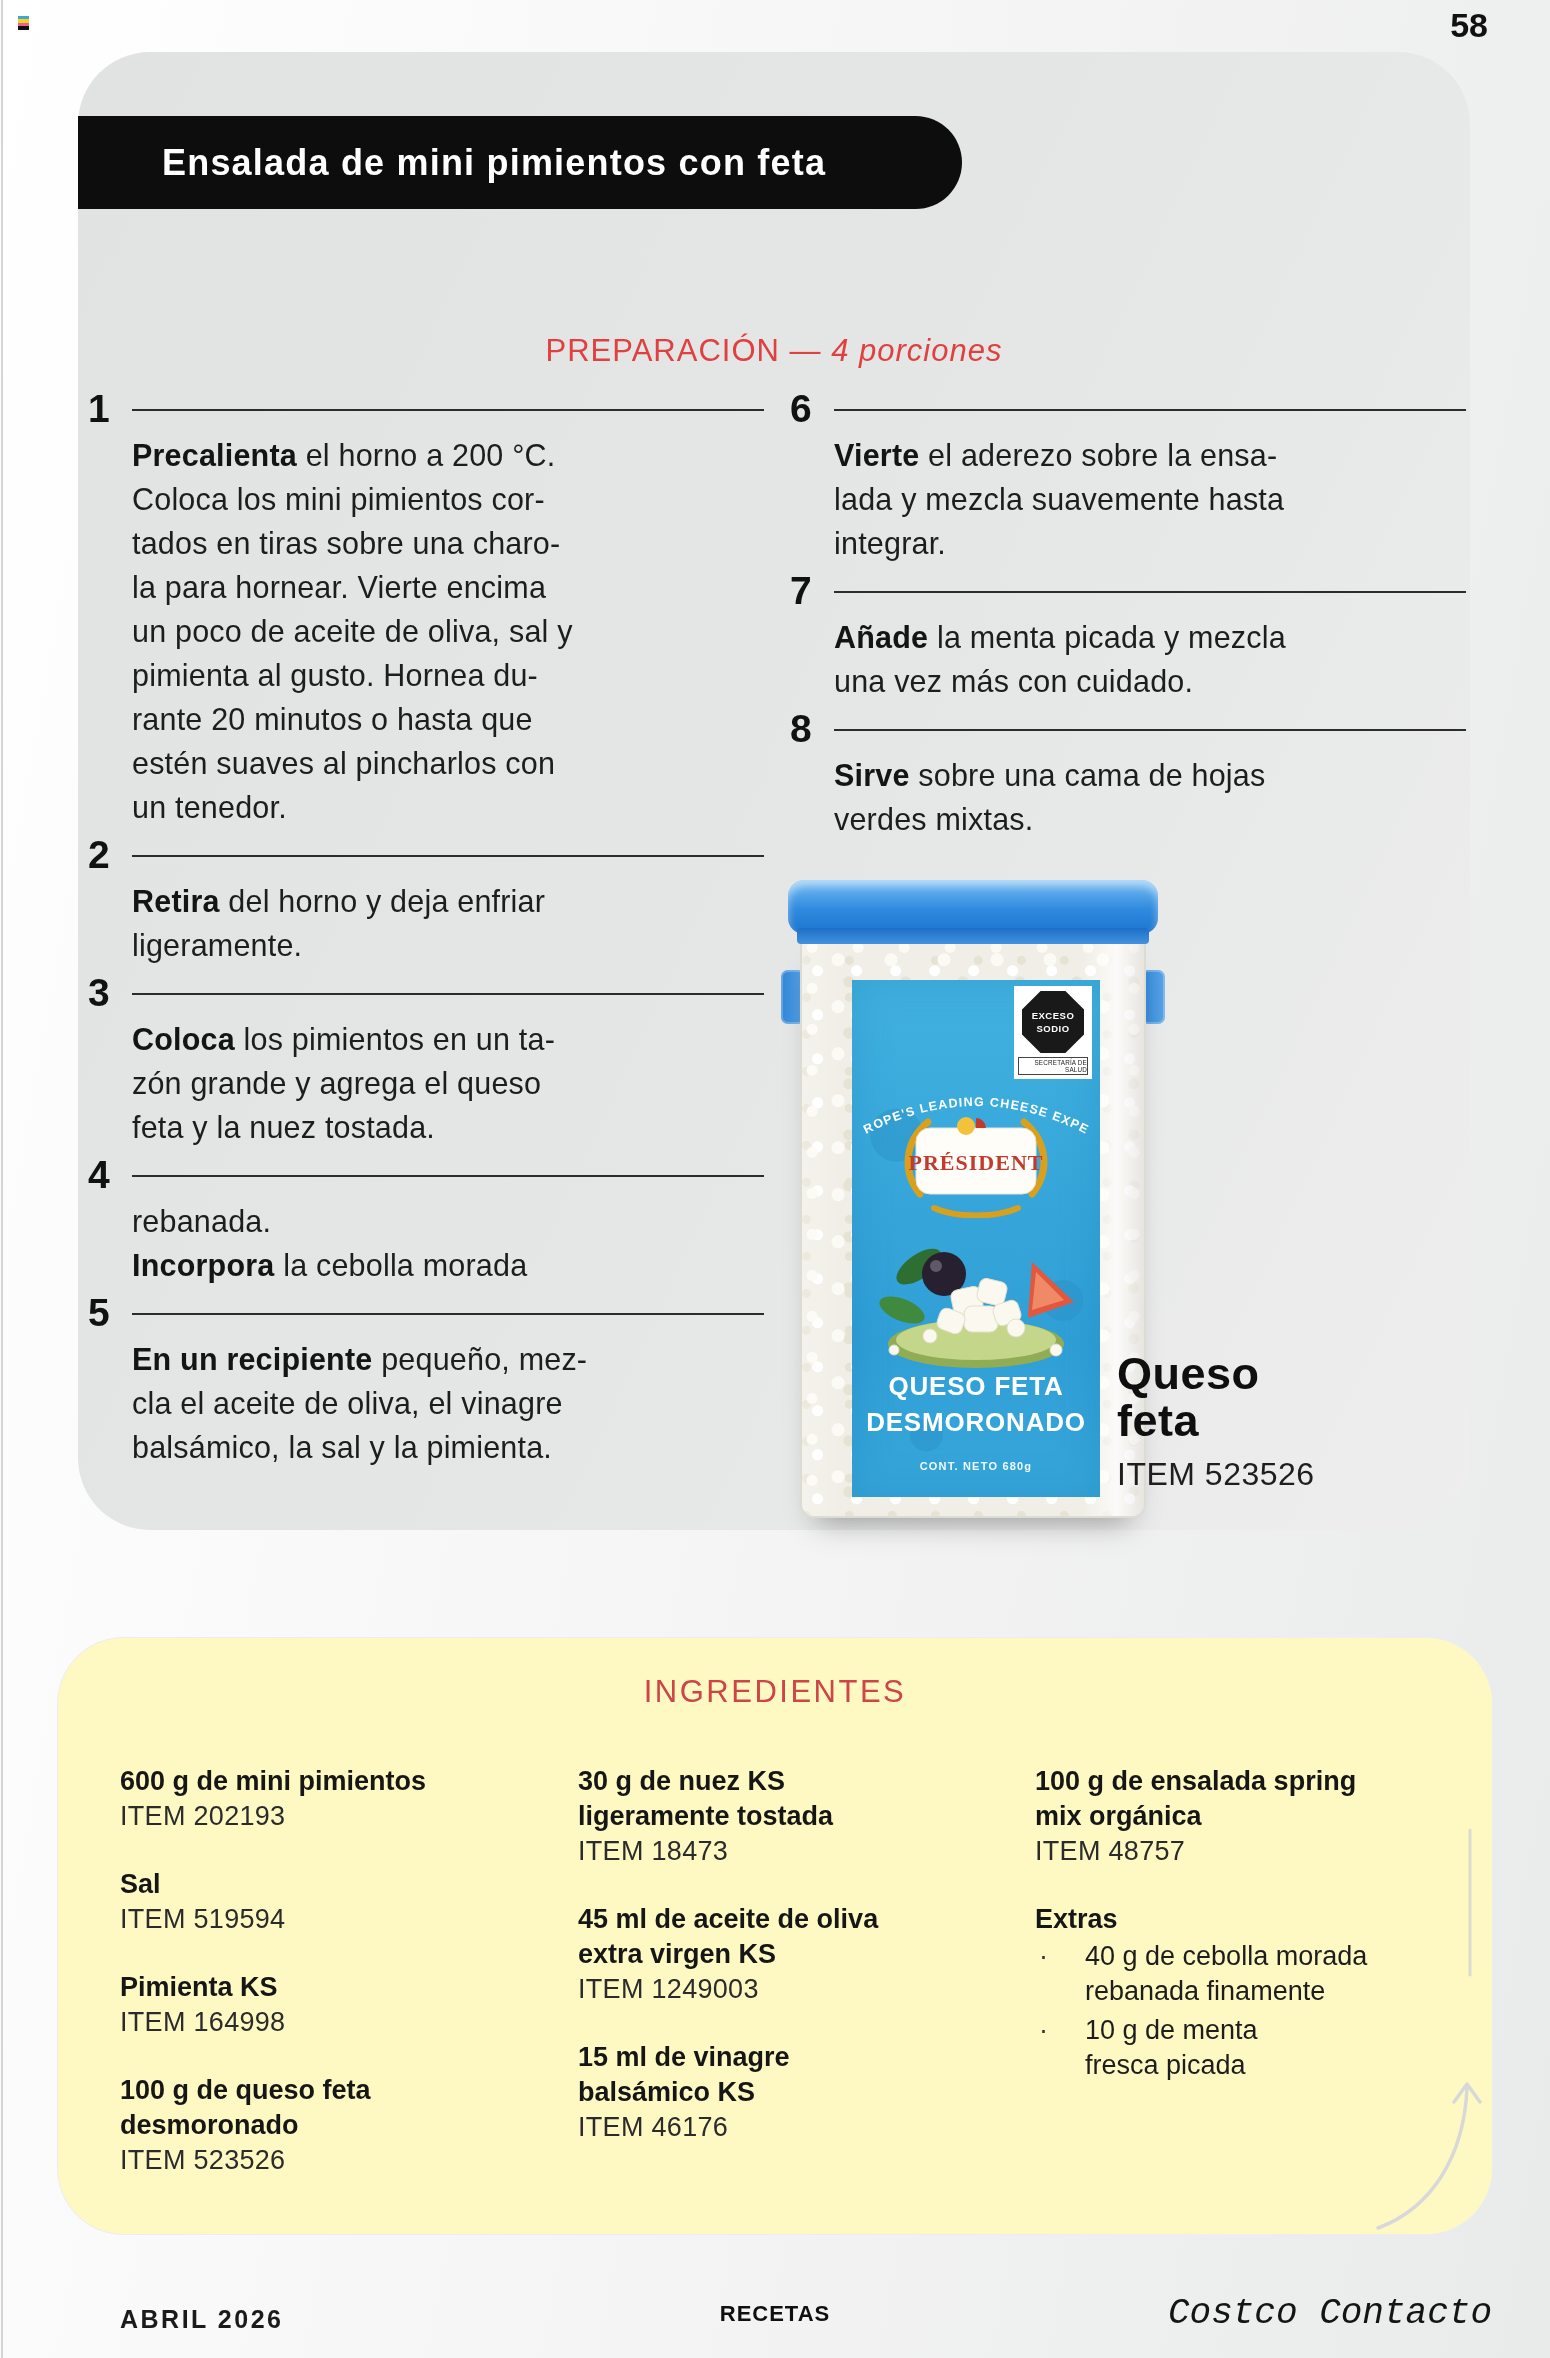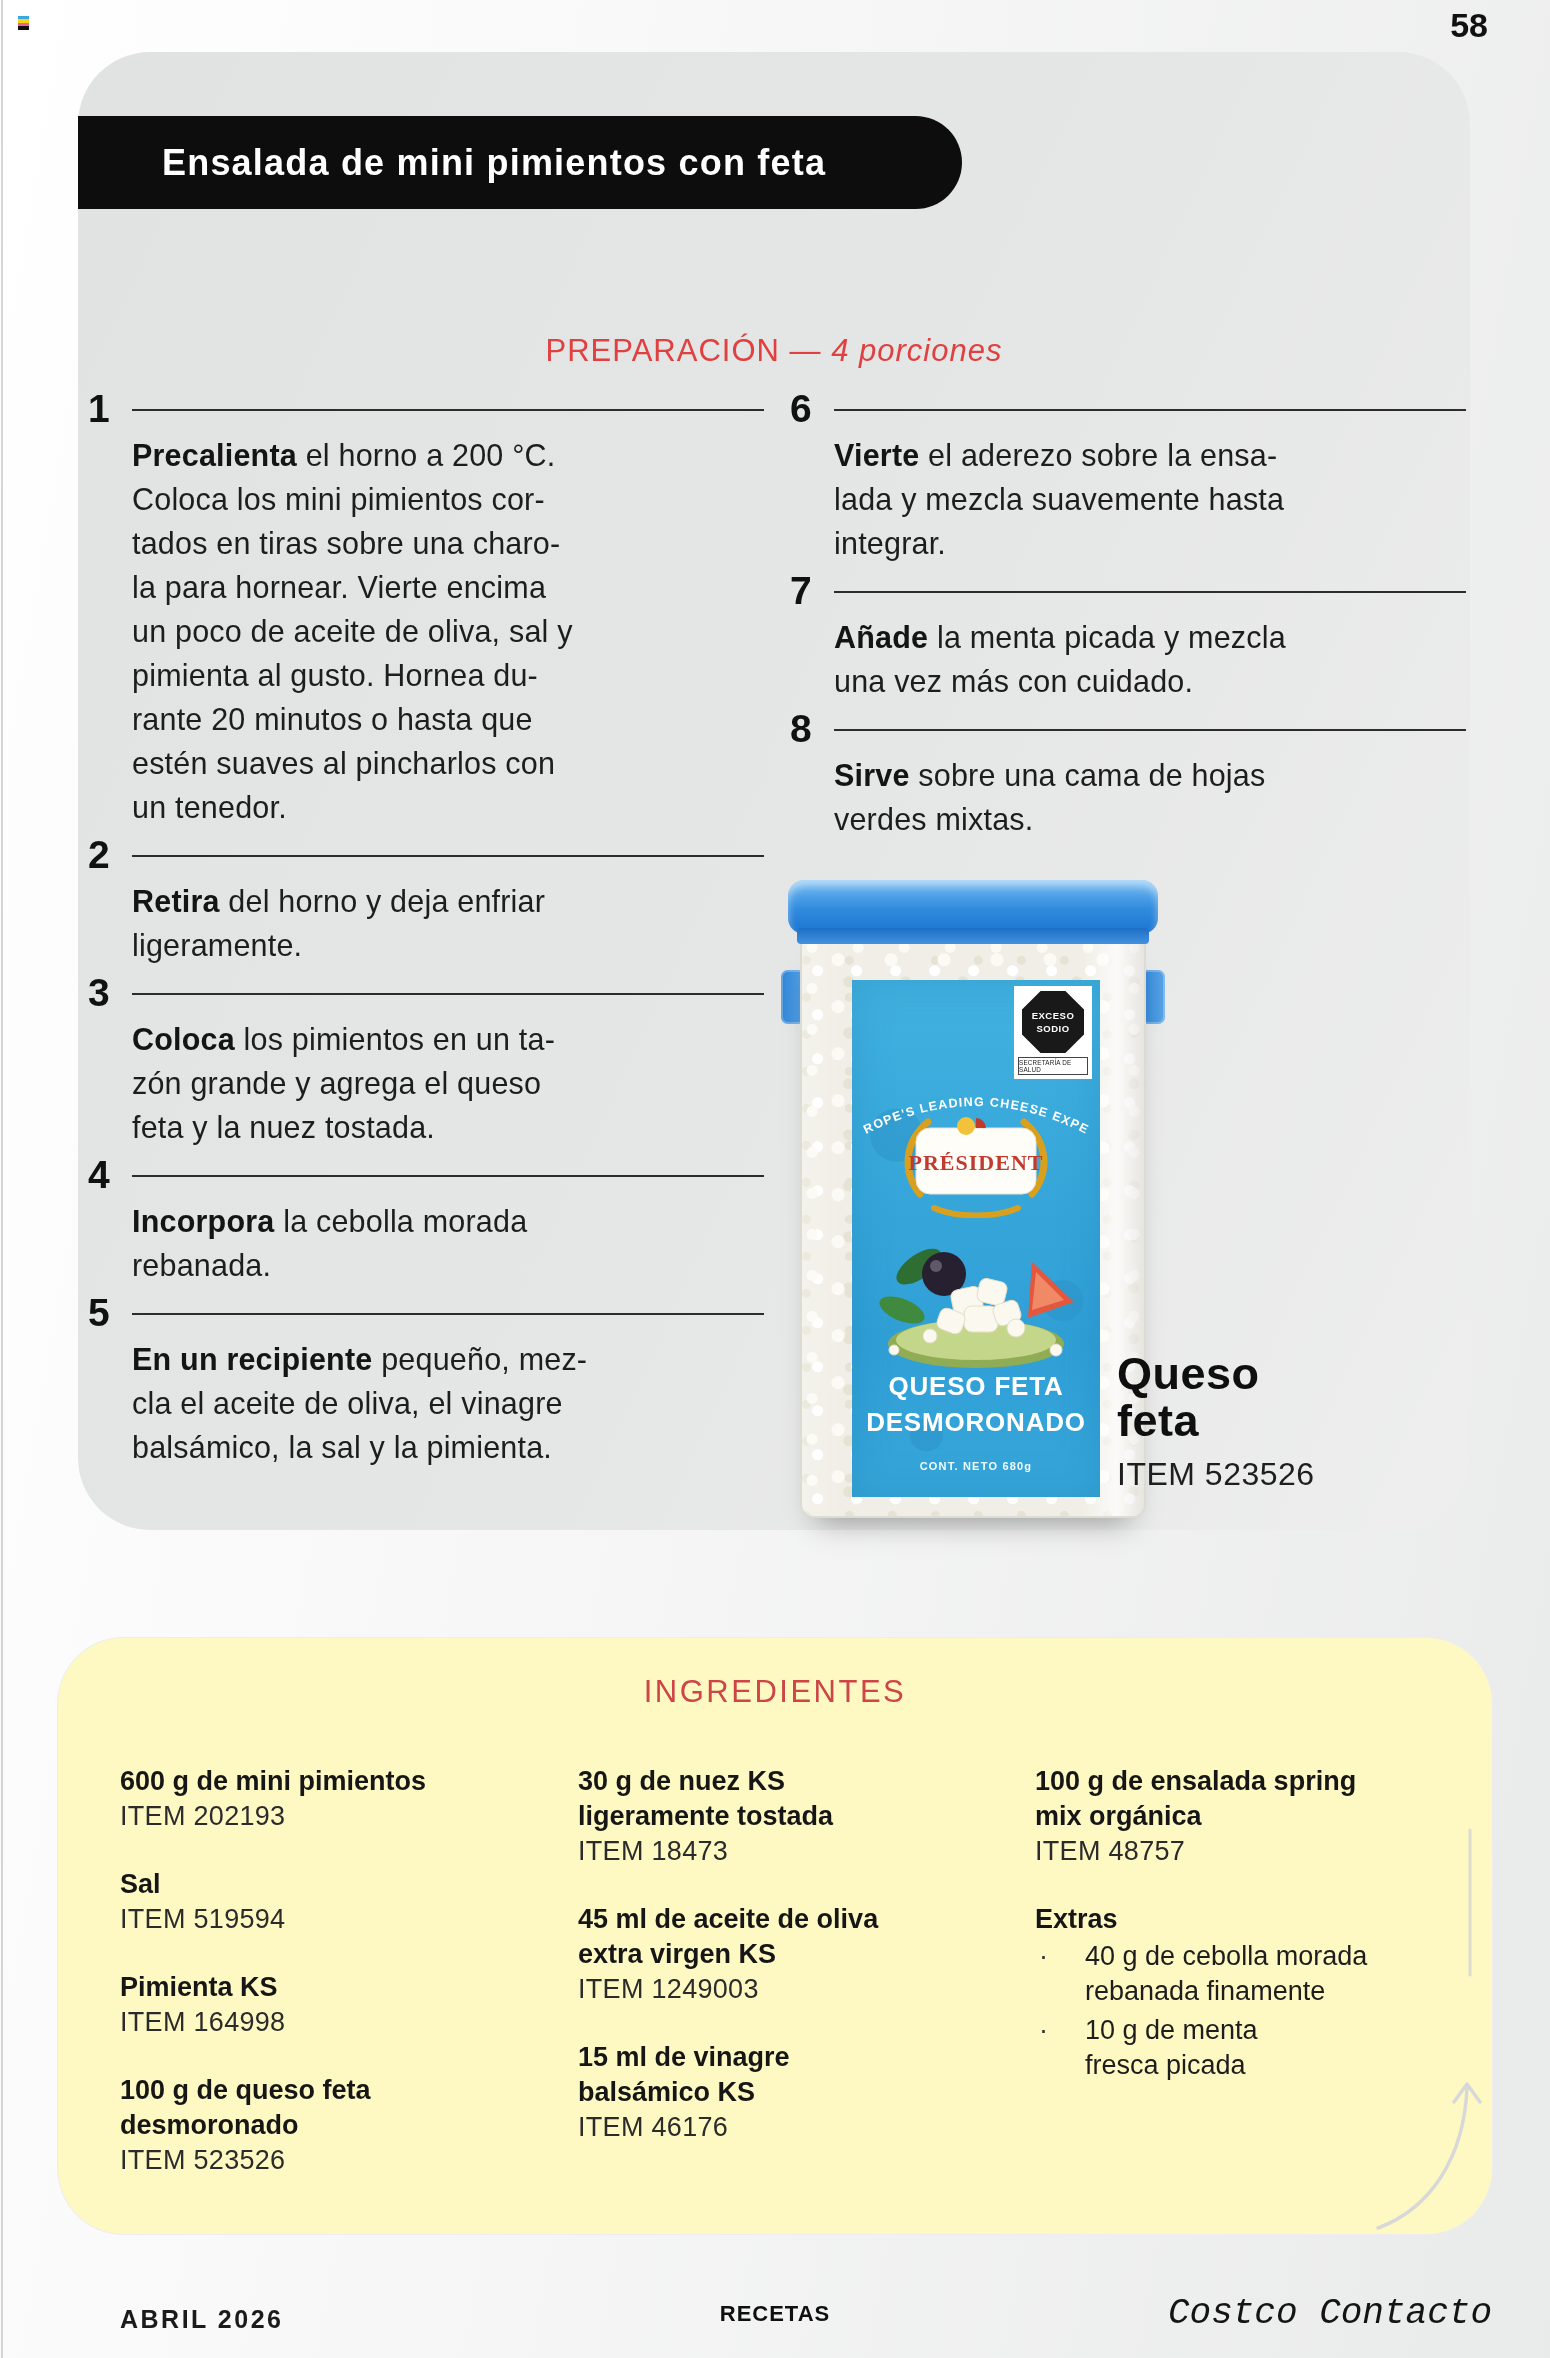--- a/index.html
+++ b/index.html
@@ -60,21 +60,21 @@
     box-shadow:0 20px 28px -16px rgba(0,0,0,.35);}
   .tub::after{content:"";position:absolute;inset:0;border-radius:6px 6px 12px 12px;
     background:linear-gradient(90deg,rgba(255,255,255,.25) 0%,transparent 12%,transparent 82%,rgba(255,255,255,.75) 92%,rgba(215,215,215,.4) 100%);}
   .label{position:absolute;left:64px;top:104px;width:248px;height:517px;
     background:linear-gradient(180deg,#41b1e0 0%,#2f9fd6 70%,#36a6da 100%);
     box-shadow:inset 0 0 40px rgba(20,110,160,.25);}
   .label .deco{position:absolute;inset:0;opacity:.5;background-image:
       radial-gradient(circle at 18% 30%, #2d93c8 0 26px, transparent 27px),
       radial-gradient(circle at 85% 62%, #2d93c8 0 20px, transparent 21px),
       radial-gradient(circle at 30% 88%, #2d93c8 0 16px, transparent 17px);}
-  .seal{position:absolute;top:6px;right:8px;width:78px;background:#ffffff;padding:5px 4px 4px;box-sizing:border-box;text-align:left;}
+  .seal{position:absolute;top:6px;right:8px;width:78px;background:#ffffff;padding:5px 4px 4px;box-sizing:border-box;text-align:right;}
   .seal .oct{width:62px;height:62px;margin:0 auto;background:#191919;color:#fff;
     clip-path:polygon(30% 0,70% 0,100% 30%,100% 70%,70% 100%,30% 100%,0 70%,0 30%);
     display:flex;flex-direction:column;align-items:center;justify-content:center;gap:2px;}
   .seal .oct div{font-size:9.5px;font-weight:700;letter-spacing:.5px;}
   .seal .sub{font-size:6.3px;color:#222;margin-top:4px;border:1px solid #444;padding:1px 0;letter-spacing:.2px;}
   .arcsvg{position:absolute;left:0;top:92px;}
   .badge{position:absolute;left:50%;transform:translateX(-50%);top:126px;width:164px;height:112px;}
   .photo{position:absolute;left:8px;top:252px;width:232px;height:140px;}
   .pname{position:absolute;left:0;top:388px;width:100%;text-align:center;color:#ffffff;
     font-weight:700;font-size:26px;line-height:36px;letter-spacing:.8px;}
@@ -171,22 +171,22 @@
         <div class="sline">zón grande y agrega el queso</div>
         <div class="sline">feta y la nuez tostada.</div>
       </div>
     </div>
     <div class="step">
       <div class="step-head">
           <span class="step-num">4</span>
           <span class="step-rule"></span>
         </div>
       <div class="step-body">
+        <div class="sline">rebanada.</div>
         <div class="sline"><b>Incorpora</b> <span>la cebolla morada</span></div>
-        <div class="sline">rebanada.</div>
       </div>
     </div>
     <div class="step">
       <div class="step-head">
           <span class="step-num">5</span>
           <span class="step-rule"></span>
         </div>
       <div class="step-body">
         <div class="sline"><b>En un recipiente</b> <span>pequeño, mez-</span></div>
         <div class="sline">cla el aceite de oliva, el vinagre</div>

